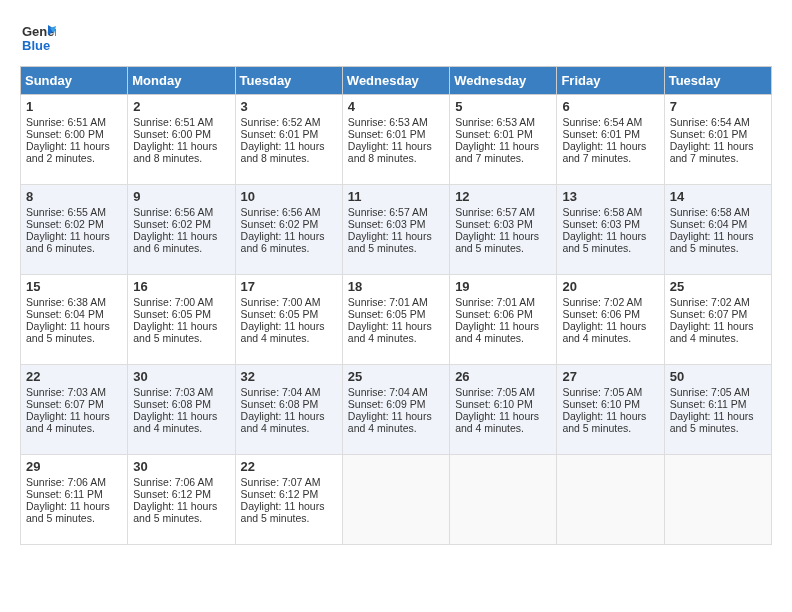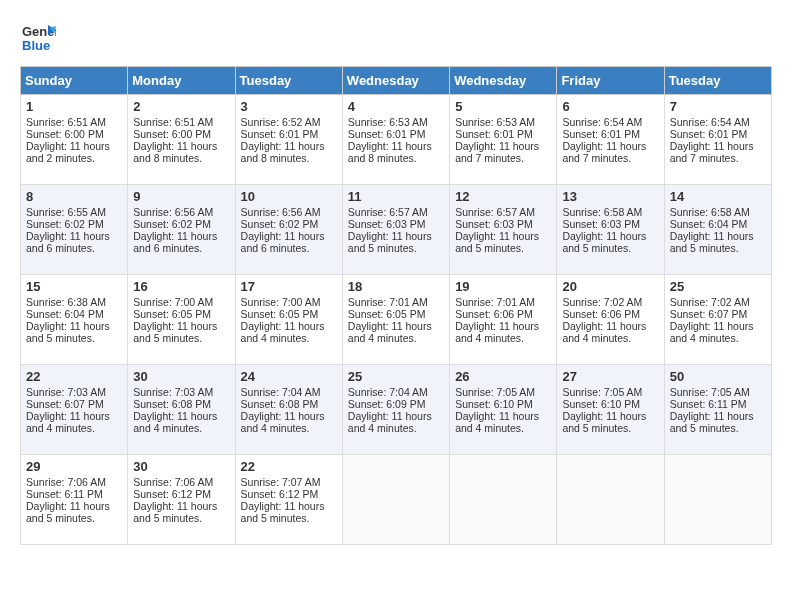--- a/index.html
+++ b/index.html
@@ -249,21 +249,21 @@
           <div>and 4 minutes.</div>
         </td>
         <td>
           <span class="day-num">30</span>
           <div>Sunrise: 7:03 AM</div>
           <div>Sunset: 6:08 PM</div>
           <div>Daylight: 11 hours</div>
           <div>and 4 minutes.</div>
         </td>
         <td>
-          <span class="day-num">24</span>
+          <span class="day-num">32</span>
           <div>Sunrise: 7:04 AM</div>
           <div>Sunset: 6:08 PM</div>
           <div>Daylight: 11 hours</div>
           <div>and 4 minutes.</div>
         </td>
         <td>
           <span class="day-num">25</span>
           <div>Sunrise: 7:04 AM</div>
           <div>Sunset: 6:09 PM</div>
           <div>Daylight: 11 hours</div>

